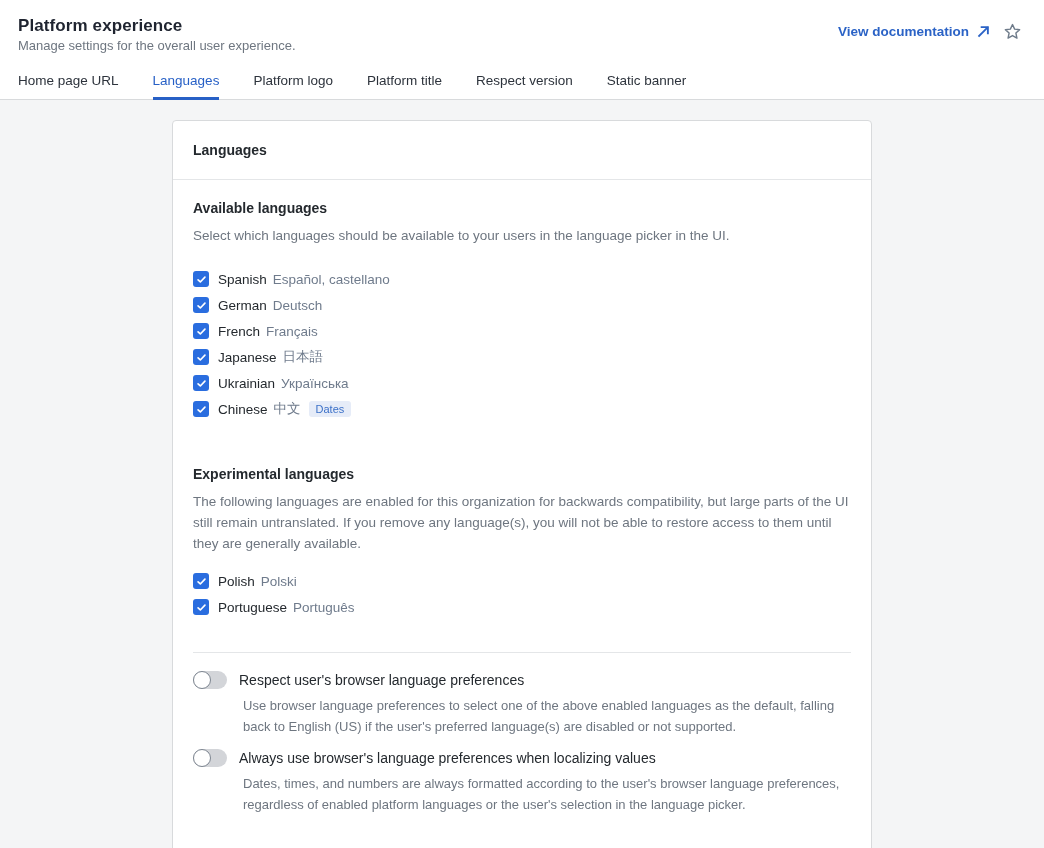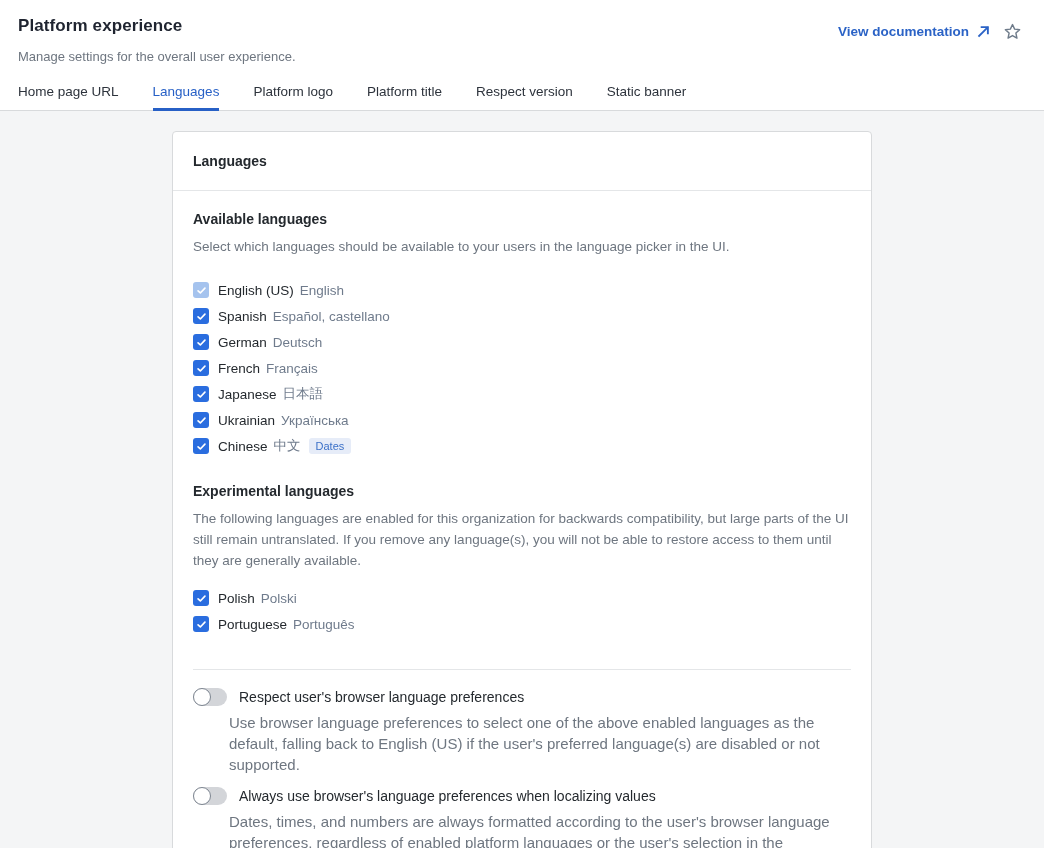--- a/index.html
+++ b/index.html
@@ -21,21 +21,21 @@
     align-items: flex-start;
     padding: 16px 18px 0 18px;
   }
   .page-title {
     font-size: 17px;
     font-weight: 700;
     color: #1f2430;
     letter-spacing: .1px;
   }
   .page-subtitle {
-    margin-top: 13px;
+    margin-top: 2px;
     font-size: 13px;
     color: #6e7680;
   }
   .header-actions {
     display: flex;
     align-items: center;
     gap: 12px;
     margin-top: 6px;
     padding-right: 4px;
     font-weight: bold;
@@ -141,21 +141,21 @@
   }
   .beta-badge {
     margin-left: 8px;
     font-size: 11px;
     color: #3b70c8;
     background: #e6ecf8;
     border-radius: 3px;
     padding: 2.5px 7px;
     line-height: 1;
   }
-  .experimental { margin-top: 24px; }
+  .experimental { margin-top: 44px; }
   .experimental .section-desc { max-width: 660px; }
   .experimental .lang-list { margin-top: 14px; }
 
   .divider {
     border: none;
     border-top: 1px solid #e4e6e8;
     margin: 32px 0 18px 0;
   }
 
   .toggle-row { margin-top: 8px; }
@@ -181,22 +181,22 @@
     border-radius: 50%;
     background: #ffffff;
     border: 1.5px solid #7d8590;
   }
   .toggle-label {
     margin-left: 12px;
     font-size: 14px;
     color: #24292e;
   }
   .toggle-desc {
-    margin: 6px 0 12px 36px;
-    font-size: 15px;
+    margin: 6px 0 12px 50px;
+    font-size: 13px;
     color: #6e7680;
     line-height: 21px;
     max-width: 616px;
   }
 </style>
 </head>
 <body>
 
 <div class="top">
   <div class="header-bar">
@@ -236,29 +236,20 @@
     <div class="card-header">
       <div class="card-title">Languages</div>
     </div>
     <div class="card-body">
 
       <div class="available">
         <div class="section-heading">Available languages</div>
         <div class="section-desc">Select which languages should be available to your users in the language picker in the UI.</div>
         <div class="lang-list" id="available-list">
             <div class="lang-row">
-              <span class="checkbox disabled">
-                <svg width="11" height="11" viewBox="0 0 16 16" fill="none" stroke="#ffffff" stroke-width="2.4" stroke-linecap="round" stroke-linejoin="round">
-                  <path d="M3 8.5 L6.3 11.6 L13 4.6"></path>
-                </svg>
-              </span>
-              <span class="lang-name">English (US)</span>
-              <span class="lang-native">English</span>
-            </div>
-            <div class="lang-row">
               <span class="checkbox">
                 <svg width="11" height="11" viewBox="0 0 16 16" fill="none" stroke="#ffffff" stroke-width="2.4" stroke-linecap="round" stroke-linejoin="round">
                   <path d="M3 8.5 L6.3 11.6 L13 4.6"></path>
                 </svg>
               </span>
               <span class="lang-name">Spanish</span>
               <span class="lang-native">Español, castellano</span>
             </div>
             <div class="lang-row">
               <span class="checkbox">

